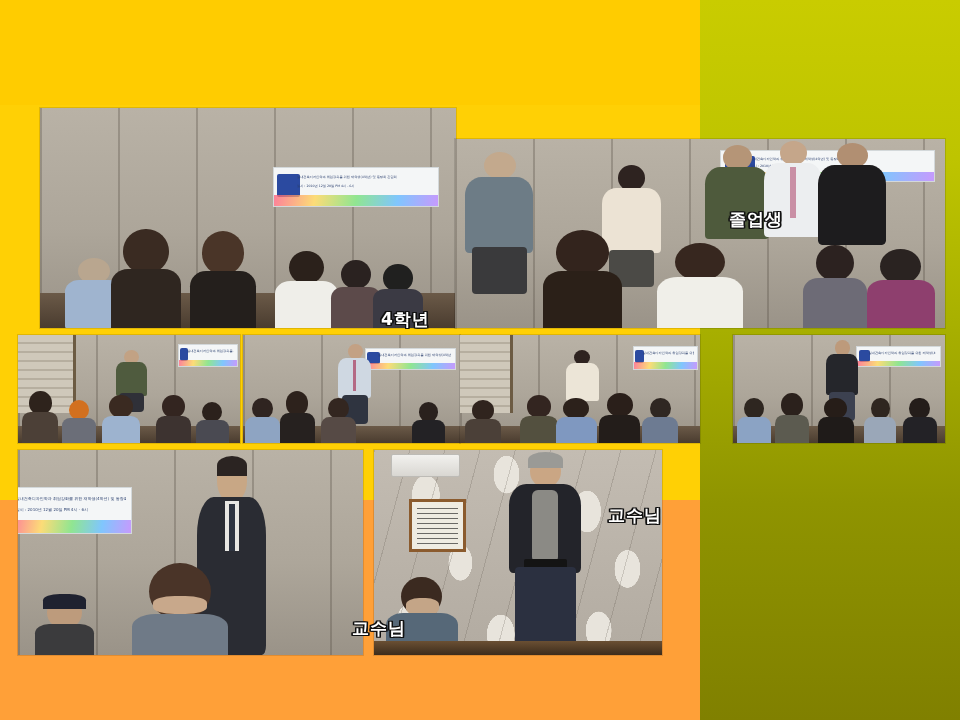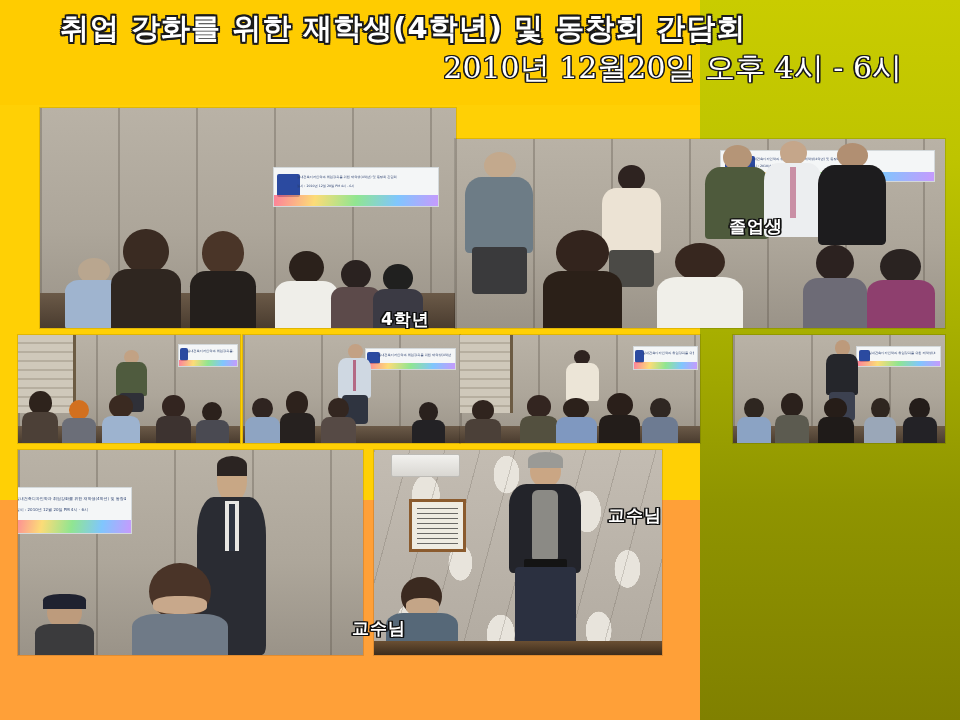--- a/index.html
+++ b/index.html
@@ -143,24 +143,20 @@
 </style>
 </head>
 <body>
 
 <div id="slide">
 
   <div class="bg-orange"></div>
   <div class="bg-yellow-panel"></div>
   <div class="bg-yellow-top"></div>
 
-  <div class="title-block">
-    <div class="title-line1">취업 강화를 위한 재학생(4학년) 및 동창회 간담회</div>
-    <div class="title-line2">2010년 12월20일 오후 4시 - 6시</div>
-  </div>
 
   <div class="photo" style="left:40px; top:108px; width:416px; height:220px;">
     <div class="scene">
       <div class="wall"></div>
       <div class="banner" style="left:56%; top:27%; width:40%; height:18%;">
         <div class="bicon"></div>
         <div class="btxt">실내건축디자인학과 취업강화를 위한 재학생(4학년) 및 동창회 간담회</div>
         <div class="btxt" style="top:40%">일시 : 2010년 12월 20일  PM 4시 - 6시</div>
         <div class="bstrip"></div>
       </div>
@@ -242,21 +238,21 @@
       <div class="person" style="left:71%; top:56%; width:13%; height:46%;">
         <div class="head" style="left:20%; top:0; width:60%; height:42%; background:#2c2220;"></div>
         <div class="body" style="left:0; top:38%; width:100%; height:66%; background:#6d6b76;"></div>
       </div>
       <div class="person" style="left:84%; top:58%; width:14%; height:44%;">
         <div class="head" style="left:20%; top:0; width:60%; height:42%; background:#2a2321;"></div>
         <div class="body" style="left:0; top:38%; width:100%; height:66%; background:#8e3f6e;"></div>
       </div>
     </div>
   </div>
-  <div class="callout" style="left:729px; top:215px;">졸업생</div>
+  <div class="callout" style="left:729px; top:208px;">졸업생</div>
 
   <div class="photo" style="left:18px; top:335px; width:222px; height:108px;">
     <div class="scene">
       <div class="wall"></div>
       <div class="window-blind"></div>
       <div class="banner" style="left:72%; top:8%; width:27%; height:22%;">
         <div class="bicon"></div>
         <div class="btxt">실내건축디자인학과 취업강화를 위한 재학생(4학년) 및 동창회 간담회</div>
         <div class="bstrip"></div>
       </div>

